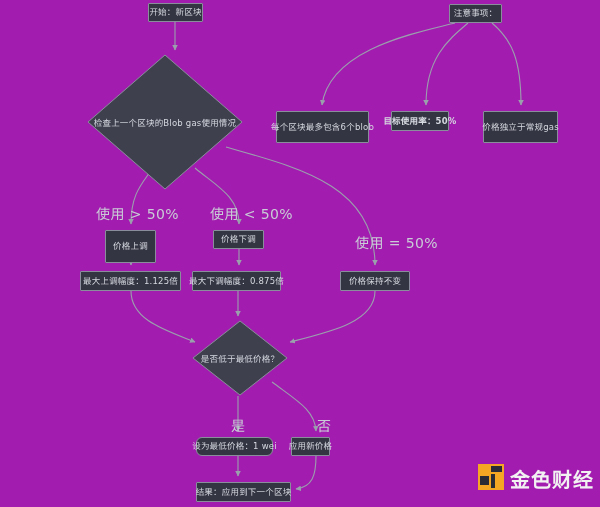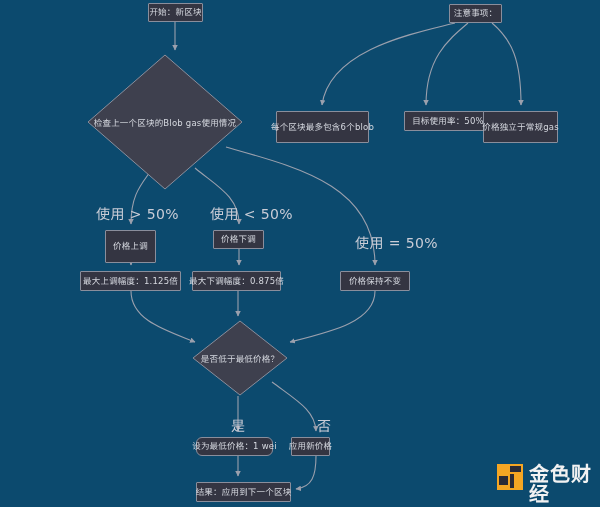--- a/index.html
+++ b/index.html
@@ -5,21 +5,21 @@
 <style>
   html, body {
     margin: 0;
     padding: 0;
     background: #2b2b36;
   }
   #stage {
     position: relative;
     width: 600px;
     height: 507px;
-    background: #0c4a6e;
+    background: #a21caf;
     overflow: hidden;
     font-family: "DejaVu Sans", "Liberation Sans", sans-serif;
   }
   #edges {
     position: absolute;
     left: 0;
     top: 0;
     width: 600px;
     height: 507px;
     pointer-events: none;
@@ -70,23 +70,22 @@
   .edge-label {
     position: absolute;
     color: #c9ccd6;
     font-size: 14px;
     white-space: nowrap;
     letter-spacing: 0.4px;
   }
   #watermark {
     position: absolute;
     display: flex;
-    align-items: flex-start;
+    align-items: flex-end;
     gap: 6px;
-    margin-left: 19px;
   }
   .wm-mark {
     position: relative;
     width: 26px;
     height: 26px;
   }
   .wm-text {
     color: #f2f2f2;
     font-size: 20px;
     font-weight: bold;
@@ -137,21 +136,21 @@
   </div>
 
   <div class="node box" style="left:449px;top:4px;width:53px;height:19px;">
     <span>注意事项：</span>
   </div>
 
   <div class="node box" style="left:276px;top:111px;width:93px;height:32px;">
     <span>每个区块最多包含6个blob</span>
   </div>
 
-  <div class="node box" style="left:404px;top:111px;width:88px;height:20px;">
+  <div class="node box" style="left:391px;top:111px;width:58px;height:20px;font-weight:bold;">
     <span>目标使用率：50%</span>
   </div>
 
   <div class="node box" style="left:483px;top:111px;width:75px;height:32px;">
     <span>价格独立于常规gas</span>
   </div>
 
   <div class="node box" style="left:105px;top:230px;width:51px;height:33px;">
     <span>价格上调</span>
   </div>

